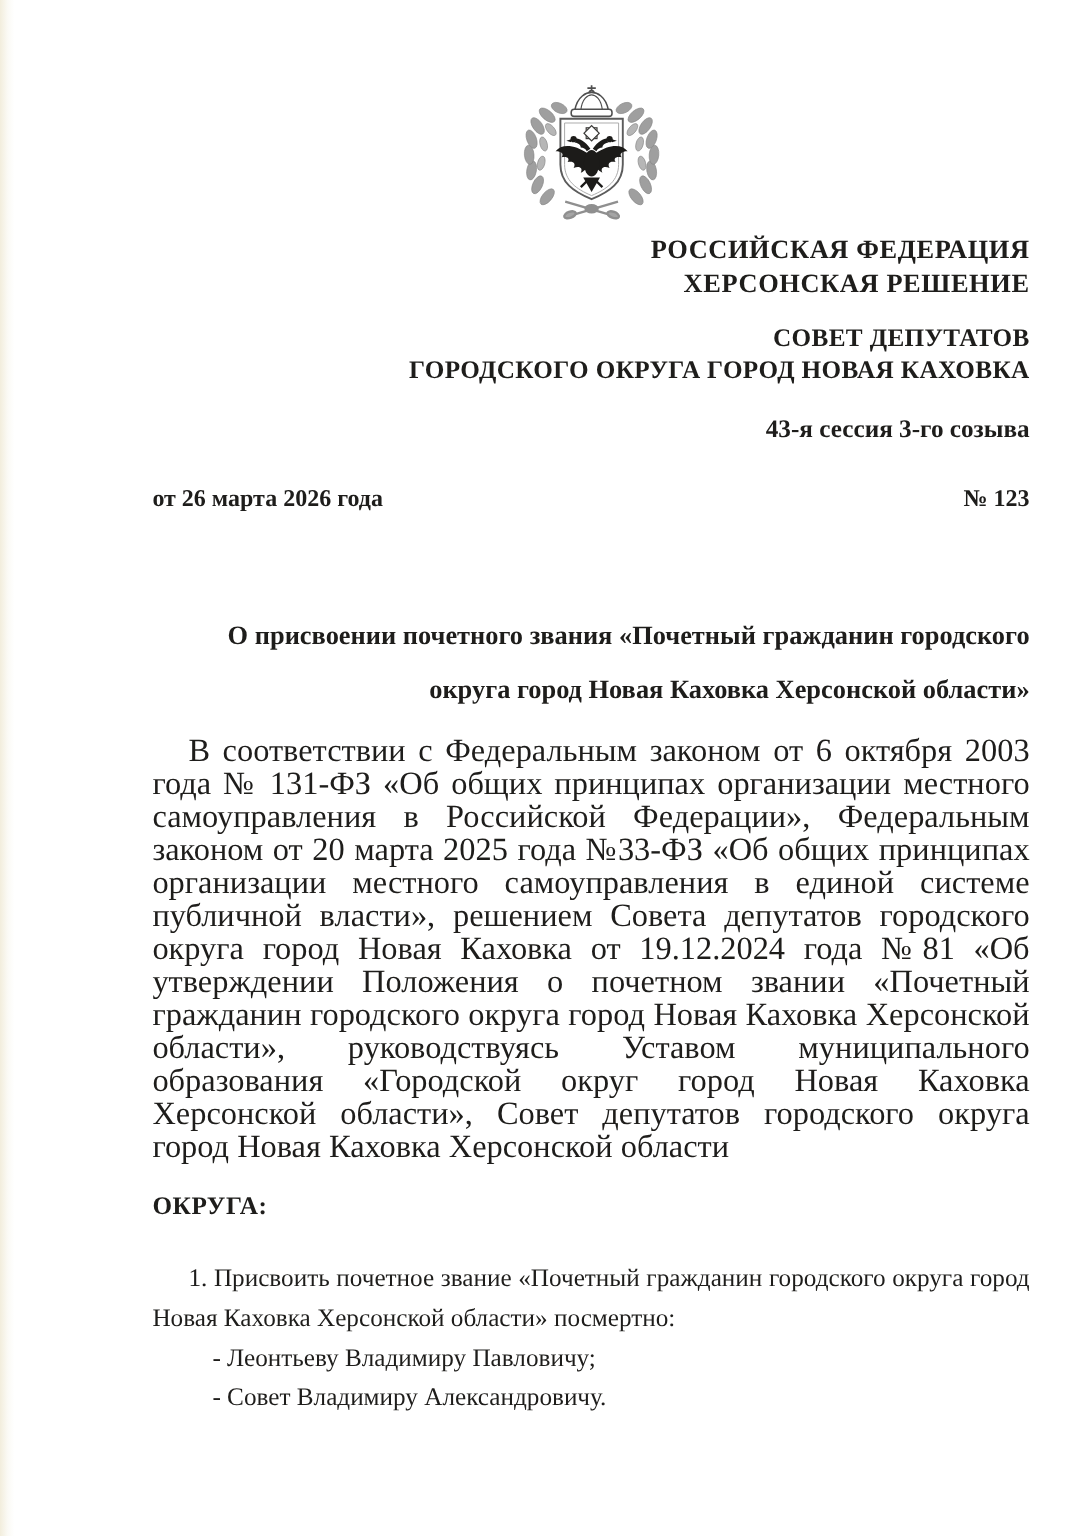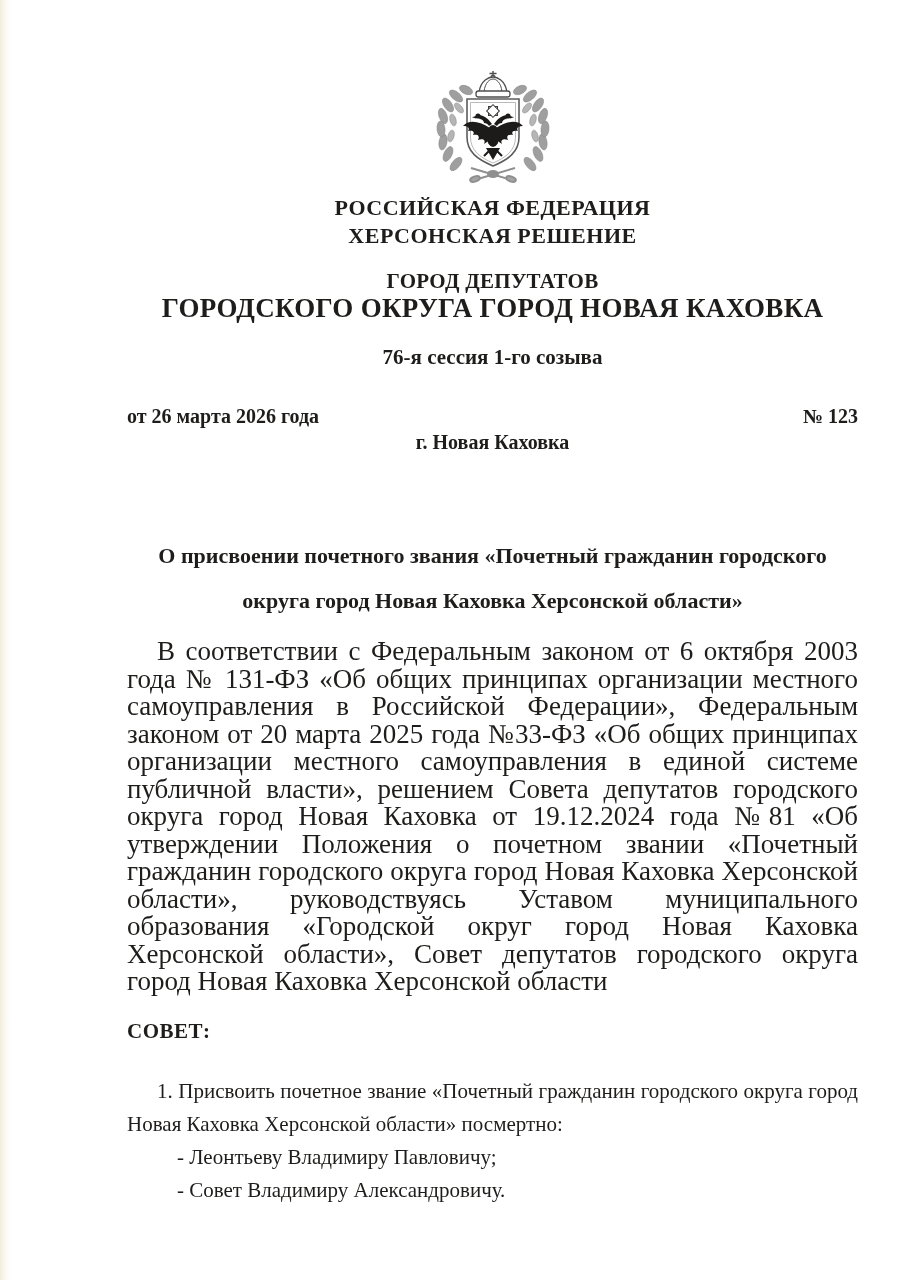--- a/index.html
+++ b/index.html
@@ -12,27 +12,27 @@
     overflow:hidden;
   }
   .scan-edge{
     position:absolute;left:0;top:0;bottom:0;width:12px;
     background:linear-gradient(90deg,#efe9d4 0%,#faf9f3 55%,#ffffff 100%);
     opacity:.8;
   }
   .content{
     position:absolute;left:127px;top:0;width:731px;
   }
-  .center{text-align:center;}
+  .center{text-align:right;}
   .bold{font-weight:bold;}
   .emblem-wrap{margin-top:68px;text-align:center;height:120px;}
   .h-country{margin-top:6px;font-size:22px;line-height:28px;letter-spacing:.5px;}
   .h-region{font-size:22px;line-height:28px;letter-spacing:.5px;}
   .h-authority1{margin-top:18px;font-size:21px;line-height:27px;letter-spacing:.3px;}
-  .h-authority2{font-size:27px;line-height:27px;letter-spacing:.3px;}
+  .h-authority2{font-size:21px;line-height:27px;letter-spacing:.3px;}
   .h-doctype{margin-top:12px;font-size:31px;line-height:38px;letter-spacing:1px;}
   .h-session{margin-top:22px;font-size:21px;line-height:27px;}
   .date-row{
     margin-top:32px;display:flex;justify-content:space-between;
     font-size:20px;line-height:26px;font-weight:bold;text-align:right;
   }
   .h-city{font-size:20px;line-height:26px;}
   .doc-title{
     margin-top:78px;font-size:22px;line-height:45px;font-weight:bold;font-family:Liberation Serif, serif;
   }
@@ -125,36 +125,35 @@
         <ellipse cx="67" cy="68" rx="6.5" ry="11"></ellipse>
         <path d="M60 80 h14 l-7 12 Z"></path>
         <path d="M58 88 l6 -6 M76 88 l-6 -6" stroke="#1c1b19" stroke-width="2"></path>
       </g>
     </svg>
   </div>
 
   <div class="center bold h-country">РОССИЙСКАЯ ФЕДЕРАЦИЯ</div>
   <div class="center bold h-region">ХЕРСОНСКАЯ РЕШЕНИЕ</div>
 
-  <div class="center bold h-authority1">ГОРОД ДЕПУТАТОВ</div>
+  <div class="center bold h-authority1">СОВЕТ ДЕПУТАТОВ</div>
   <div class="center bold h-authority2">ГОРОДСКОГО ОКРУГА ГОРОД НОВАЯ КАХОВКА</div>
 
 
-  <div class="center bold h-session">76-я сессия 1-го созыва</div>
+  <div class="center bold h-session">43-я сессия 3-го созыва</div>
 
   <div class="date-row">
     <span>от 26 марта 2026 года</span>
     <span>№ 123</span>
   </div>
-  <div class="center bold h-city">г. Новая Каховка</div>
 
   <div class="center doc-title">О присвоении почетного звания «Почетный гражданин городского округа город Новая Каховка Херсонской области»</div>
 
   <p class="preamble">В соответствии с Федеральным законом от 6 октября 2003 года № 131-ФЗ «Об общих принципах организации местного самоуправления в Российской Федерации», Федеральным законом от 20 марта 2025 года №33-ФЗ «Об общих принципах организации местного самоуправления в единой системе публичной власти», решением Совета депутатов городского округа город Новая Каховка от 19.12.2024 года №81 «Об утверждении Положения о почетном звании «Почетный гражданин городского округа город Новая Каховка Херсонской области», руководствуясь Уставом муниципального образования «Городской округ город Новая Каховка Херсонской области», Совет депутатов городского округа город Новая Каховка Херсонской области</p>
 
-  <div class="resolved">СОВЕТ:</div>
+  <div class="resolved">ОКРУГА:</div>
 
   <p class="item">1. Присвоить почетное звание «Почетный гражданин городского округа город Новая Каховка Херсонской области» посмертно:</p>
 
   <div class="honoree">- Леонтьеву Владимиру Павловичу;</div>
   <div class="honoree">- Совет Владимиру Александровичу.</div>
 
 </div>
 
 </body></html>

